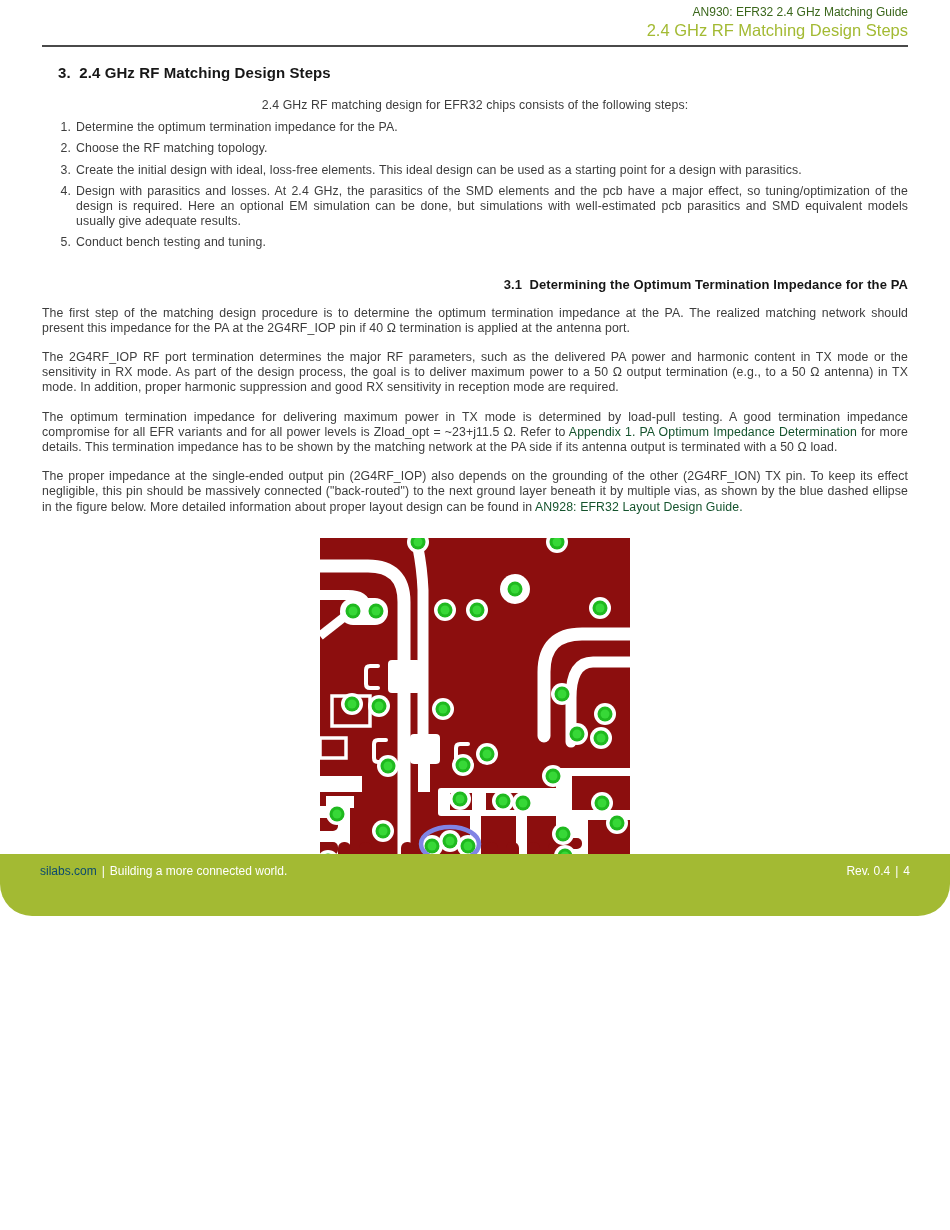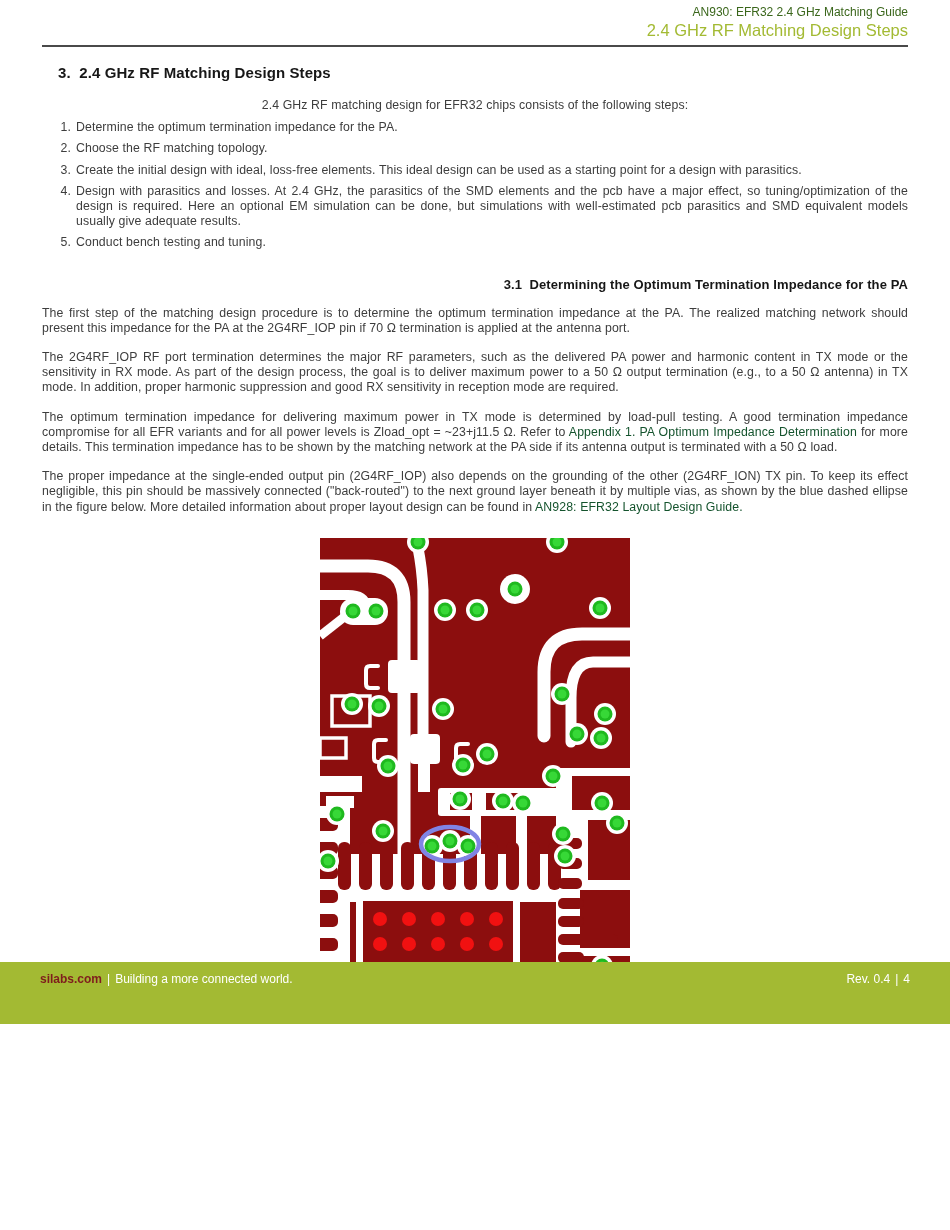--- a/index.html
+++ b/index.html
@@ -1,20 +1,21 @@
 <!DOCTYPE html>
 <html><head>
 <meta charset="utf-8">
 <style>
   html,body { margin:0; padding:0; background:#ffffff; }
   .page {
-    width:950px; height:1024px; position:relative; overflow:hidden;
+    width:950px; height:916px; position:relative; overflow:hidden;
     background:#ffffff;
     font-family:"Liberation Sans","DejaVu Sans",sans-serif;
     color:#3d3d3d;
+    border-radius:32px;
   }
   
   .header { padding:5px 42px 0; text-align:right; }
   .doc-title { font-size:12px; color:#3a661b; line-height:14px; }
   .chapter-title { font-size:16.5px; color:#a3ba33; line-height:20px; margin-top:1px; }
   .rule { margin:5px 42px 0; border-top:2px solid #4a4a4a; height:0; }
   
   .content { padding:0 42px; }
   h1.sec { margin:17px 16px 0; font-size:15px; font-weight:bold; color:#171717; letter-spacing:0.1px; }
   h2.subsec { margin:26px 0 0; font-size:13px; font-weight:bold; color:#171717; letter-spacing:0.1px;text-align:right; }
@@ -29,21 +30,21 @@
   .figure-wrap { margin-top:23px; text-align:center; }
   .pcb { display:inline-block; }
   .caption { margin-top:15px; text-align:center; font-size:16px; font-weight:bold; color:#171717; }
   
   .footer {
     position:absolute; left:0; bottom:0; width:950px; height:62px;
     background:#a3ba33; color:#ffffff; box-sizing:border-box;
     padding:10px 40px 0; display:flex; justify-content:space-between; align-items:flex-start;
     font-size:12px;
   }
-  .brand { font-weight:bold; color:#7f1d1d; text-decoration:none; }
+  .brand { font-weight:normal; color:#0c4a6e; text-decoration:none; }
   .pipe { margin:0 5px; font-weight:normal; }
 </style>
 </head>
 <body>
 
 <div class="page">
 
   <div class="header">
     <div class="doc-title">AN930: EFR32 2.4 GHz Matching Guide</div>
     <div class="chapter-title">2.4 GHz RF Matching Design Steps</div>
@@ -74,21 +75,21 @@
         <span class="step-text">Design with parasitics and losses. At 2.4 GHz, the parasitics of the SMD elements and the pcb have a major effect, so tuning/optimization of the design is required. Here an optional EM simulation can be done, but simulations with well-estimated pcb parasitics and SMD equivalent models usually give adequate results.</span>
       </div>
       <div class="step">
         <span class="step-num">5.</span>
         <span class="step-text">Conduct bench testing and tuning.</span>
       </div>
     </div>
 
     <h2 class="subsec">3.1&nbsp; Determining the Optimum Termination Impedance for the PA</h2>
 
-    <p class="body">The first step of the matching design procedure is to determine the optimum termination impedance at the PA. The realized matching network should present this impedance for the PA at the 2G4RF_IOP pin if 70 Ω termination is applied at the antenna port.</p>
+    <p class="body">The first step of the matching design procedure is to determine the optimum termination impedance at the PA. The realized matching network should present this impedance for the PA at the 2G4RF_IOP pin if 40 Ω termination is applied at the antenna port.</p>
 
     <p class="body">The 2G4RF_IOP RF port termination determines the major RF parameters, such as the delivered PA power and harmonic content in TX mode or the sensitivity in RX mode. As part of the design process, the goal is to deliver maximum power to a 50 Ω output termination (e.g., to a 50 Ω antenna) in TX mode. In addition, proper harmonic suppression and good RX sensitivity in reception mode are required.</p>
 
     <p class="body"><span>The optimum termination impedance for delivering maximum power in TX mode is determined by load-pull testing. A good termination impedance compromise for all EFR variants and for all power levels is Zload_opt = ~23+j11.5 Ω. Refer to </span><a class="link" href="#">Appendix 1. PA Optimum Impedance Determination</a><span> for more details. This termination impedance has to be shown by the matching network at the PA side if its antenna output is terminated with a 50 Ω load.</span></p>
 
     <p class="body"><span>The proper impedance at the single-ended output pin (2G4RF_IOP) also depends on the grounding of the other (2G4RF_ION) TX pin. To keep its effect negligible, this pin should be massively connected ("back-routed") to the next ground layer beneath it by multiple vias, as shown by the blue dashed ellipse in the figure below. More detailed information about proper layout design can be found in </span><a class="link" href="#">AN928: EFR32 Layout Design Guide.</a></p>
 
     <div class="figure-wrap">
       <svg class="pcb" width="310" height="458" viewBox="0 0 310 458" xmlns="http://www.w3.org/2000/svg">
         <defs>

